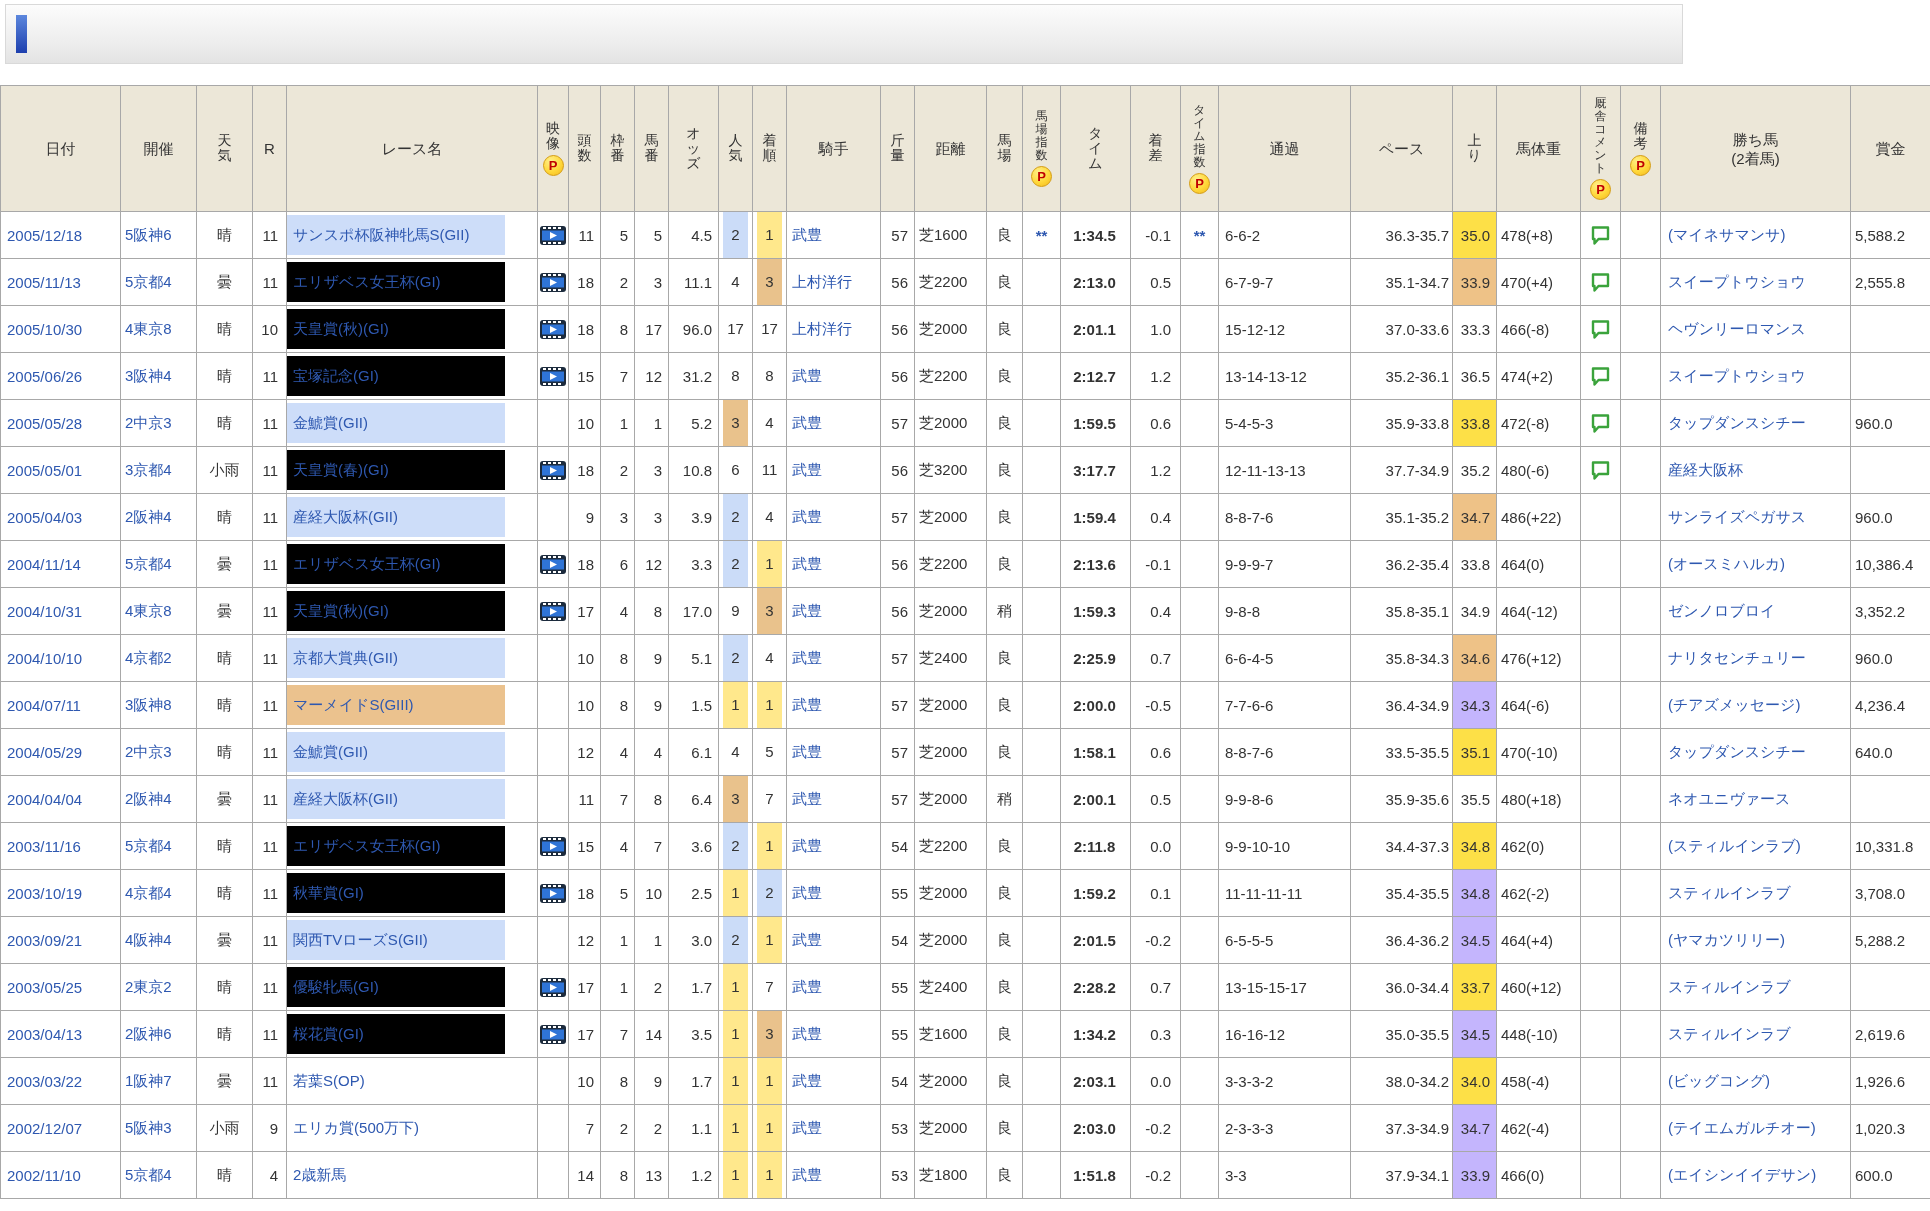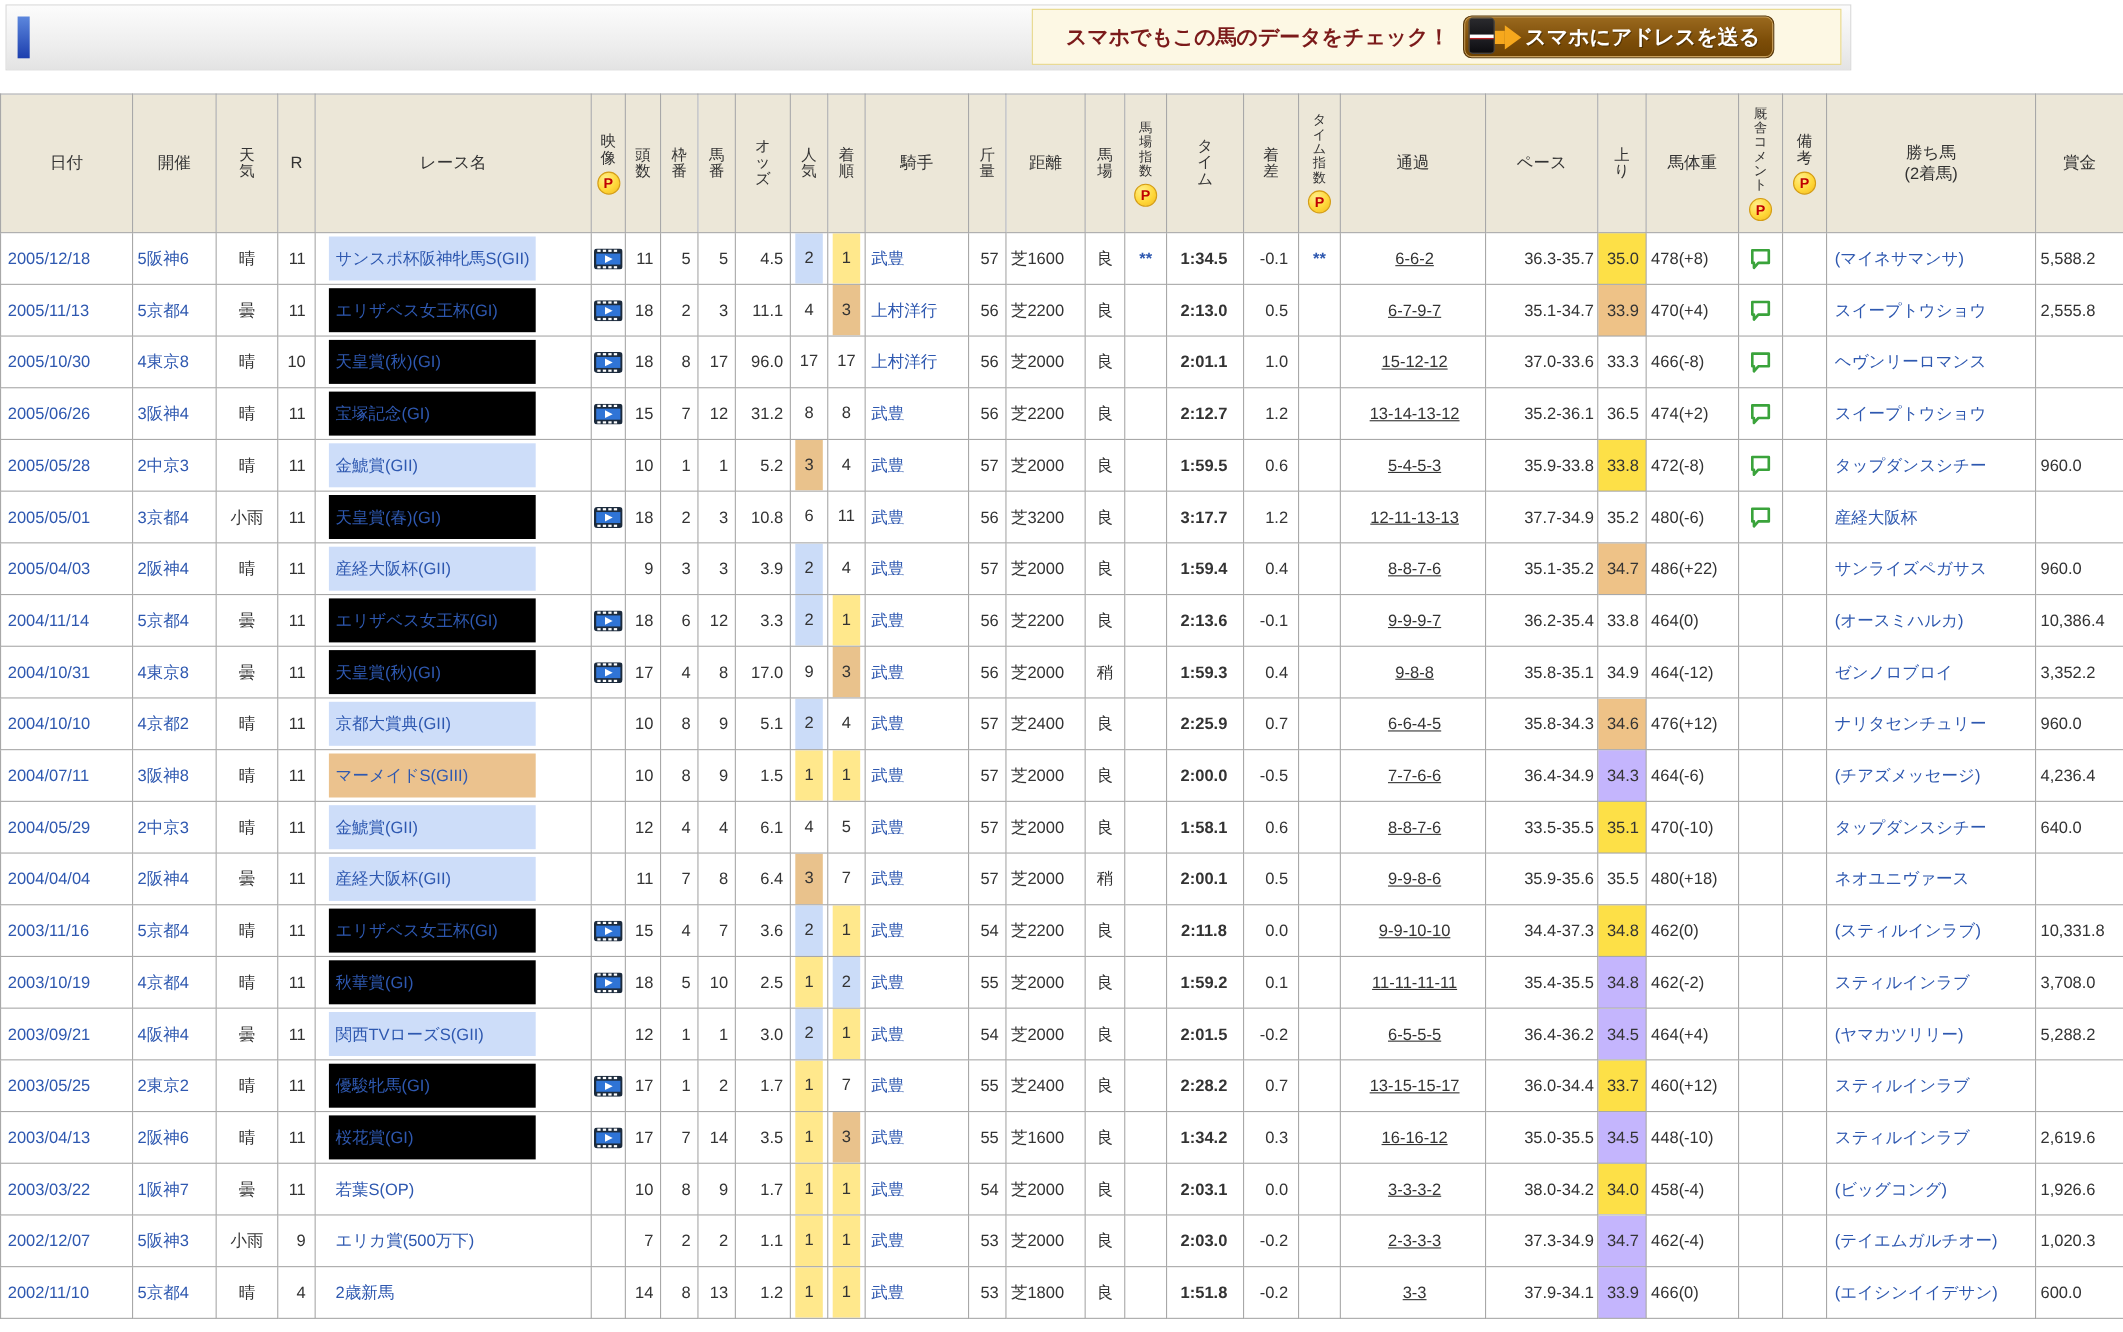--- a/index.html
+++ b/index.html
@@ -53,30 +53,30 @@
   td.c-r { text-align:right; padding-right:8px; }
   td.c-race { text-align:left; padding:0; }
   td.c-video { text-align:center; padding:0; }
   td.c-heads, td.c-frame, td.c-horse_no, td.c-odds, td.c-wt { text-align:right; padding-right:6px; }
   td.c-pop, td.c-fin { text-align:center; padding:0; }
   td.c-jockey { text-align:left; padding-left:5px; }
   td.c-dist { text-align:left; padding-left:4px; }
   td.c-cond, td.c-cond_idx, td.c-time_idx { text-align:center; }
   td.c-time { text-align:center; padding-right:5px;font-weight:bold; }
   td.c-margin { text-align:right; padding-right:9px; }
-  td.c-pass { text-align:center; padding-left:6px;text-decoration:underline; }
+  td.c-pass { text-align:left; padding-left:6px; }
   td.c-pace { text-align:right; padding-left:4px; }
   td.c-agari { text-align:right; padding-right:6px; }
   td.c-body_wt { text-align:left; padding-left:4px; }
   td.c-comment, td.c-note { text-align:center; padding:0; }
   td.c-winner { text-align:left; padding-left:7px; }
   td.c-prize { text-align:left; padding-left:4px; }
 
-  .race-block { display:flex; align-items:center; height:40px; margin:3px 12px; padding:0 6px;
-    width:188px; box-sizing:border-box;text-align:right; }
+  .race-block { display:flex; align-items:center; height:40px; margin:3px 0; padding:0 6px;
+    width:218px; box-sizing:border-box;text-align:right; }
   .bg-g1 { background:#000000; }
   .bg-g2 { background:#cdddf9; }
   .bg-g3 { background:#ebc28e; }
 
   .rank { display:block; margin:0 auto; width:25px; height:46px; line-height:46px; text-align:center; }
   .rank.hl1 { background:#ffe88c; }
   .rank.hl2 { background:#cbdcf8; }
   .rank.hl3 { background:#e9c28c; }
 
   td.ag-yellow { background:#c4b5fd; }
@@ -84,29 +84,20 @@
   td.ag-orange { background:#eec287; }
 
   .idx-link { font-weight:bold; }
   .icon-wrap { display:inline-block; vertical-align:middle; cursor:pointer; line-height:0; }
 </style>
 </head>
 <body>
 
 <div class="header-band">
   <div class="accent-bar"></div>
-  <div class="banner">
-    <span class="banner-text">スマホでもこの馬のデータをチェック！</span>
-    <div class="sp-button">
-      <span class="phone-icon"></span>
-      <span class="arrow-stem"></span>
-      <span class="arrow-icon"></span>
-      <span class="sp-label">スマホにアドレスを送る</span>
-    </div>
-  </div>
 </div>
 
 <table class="results">
   <colgroup>
       <col style="width: 120px;">
       <col style="width: 76px;">
       <col style="width: 56px;">
       <col style="width: 34px;">
       <col style="width: 251px;">
       <col style="width: 31px;">

